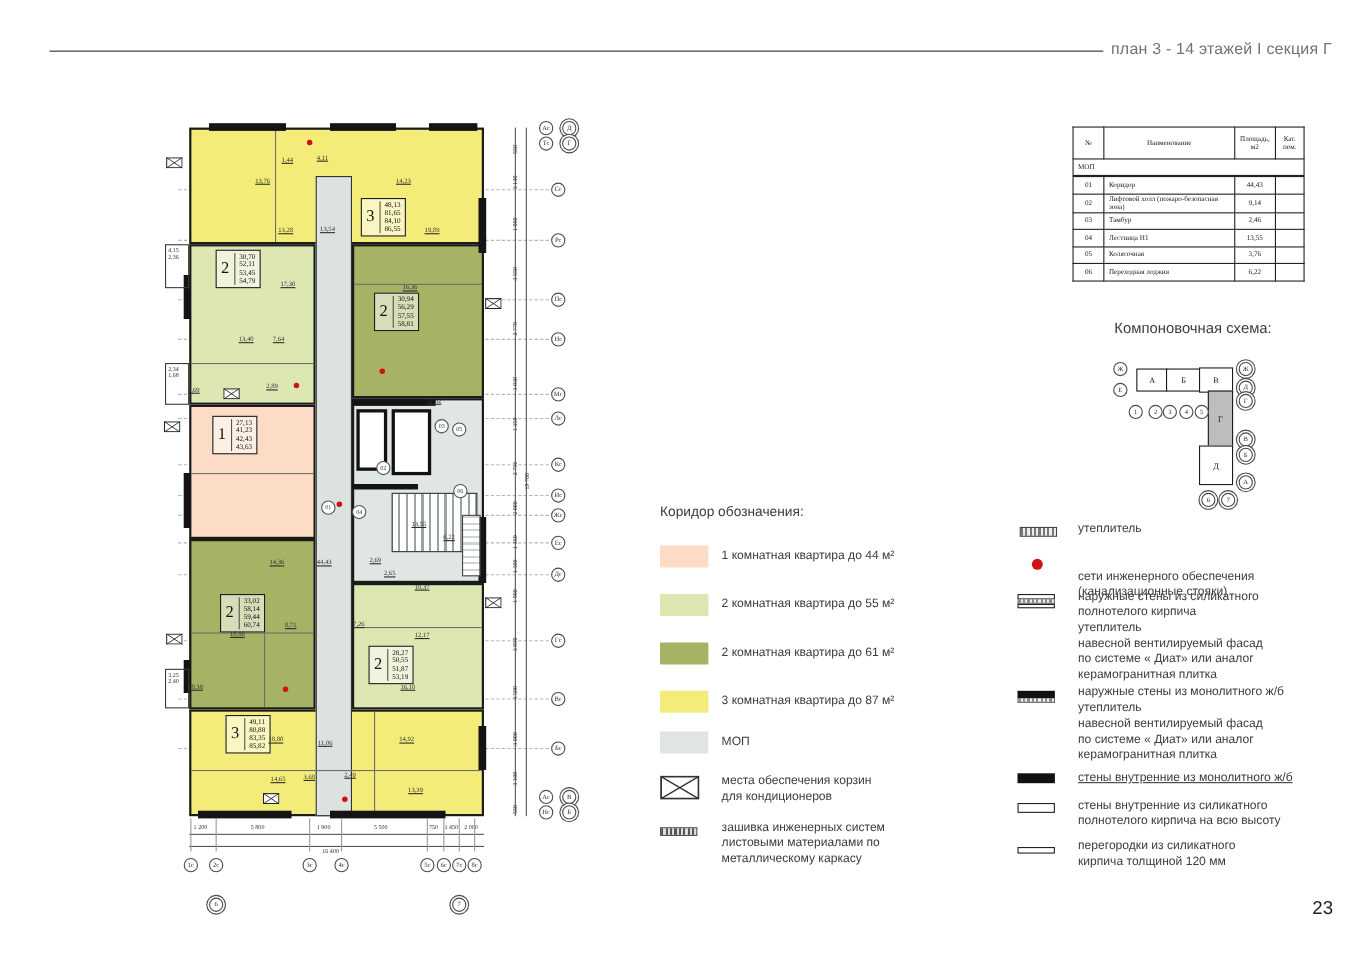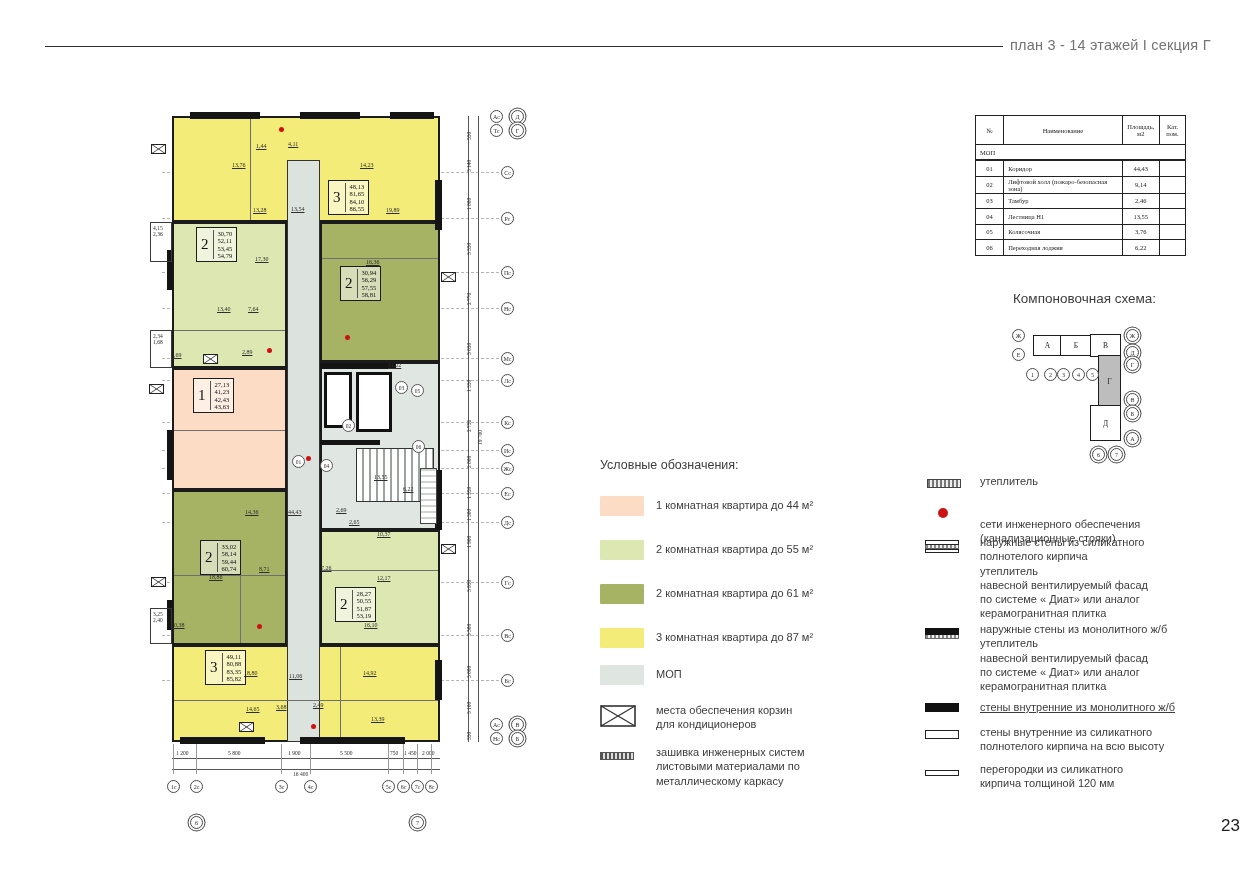--- a/index.html
+++ b/index.html
@@ -88,21 +88,21 @@
   .vdim{position:absolute;font-family:"Liberation Serif",serif;font-size:5.5px;color:#2e2e2e;
         transform:rotate(-90deg);transform-origin:left top;white-space:nowrap;}
   .dimline{position:absolute;background:#555;}
   .hdim{position:absolute;font-family:"Liberation Serif",serif;font-size:5.5px;color:#2e2e2e;white-space:nowrap;}
   .basket{position:absolute;width:15px;height:10px;}
   .rdot{position:absolute;width:5px;height:5px;border-radius:50%;background:#d01111;}
   .tick{position:absolute;width:0;border-left:1px solid #999;}
 
   
   .footer{position:absolute;left:70px;top:815px;width:1100px;font-size:11.5px;line-height:1.32;color:#3c3c3c;}
-  .pagenum{position:absolute;left:1193px;top:816px;font-size:17px;color:#222;font-family:"Liberation Sans",sans-serif;margin-left:28px;}
+  .pagenum{position:absolute;left:1193px;top:816px;font-size:17px;color:#222;font-family:"Liberation Sans",sans-serif;}
 </style>
 </head>
 <body>
 
 <div class="sheet">
 
   <div class="head-rule"></div>
   <div class="head-title">план 3 - 14 этажей I секция Г</div>
 
   <div>
@@ -538,21 +538,21 @@
         <span class="bub dbl" style="left: 1126px; top: 358px;">Г</span>
         <span class="bub dbl" style="left: 1126px; top: 393px;">В</span>
         <span class="bub dbl" style="left: 1126px; top: 407px;">Б</span>
         <span class="bub dbl" style="left: 1126px; top: 432px;">А</span>
         <span class="bub dbl" style="left: 1092px; top: 448px;">6</span>
         <span class="bub dbl" style="left: 1110px; top: 448px;">7</span>
       </div>
   </div>
 
   <div>
-    <div class="leg-title">Условные обозначения:</div>
+    <div class="leg-title">Коридор обозначения:</div>
     <div>
         <div class="leg-item" style="top: 496px;">
         <span class="leg-sw" style="background: rgb(252, 220, 196);"></span>
         <span class="leg-lab">1 комнатная квартира до 44 м²</span>
       </div>
         <div class="leg-item" style="top: 540px;">
         <span class="leg-sw" style="background: rgb(221, 231, 178);"></span>
         <span class="leg-lab">2 комнатная квартира до 55 м²</span>
       </div>
         <div class="leg-item" style="top: 584px;">

